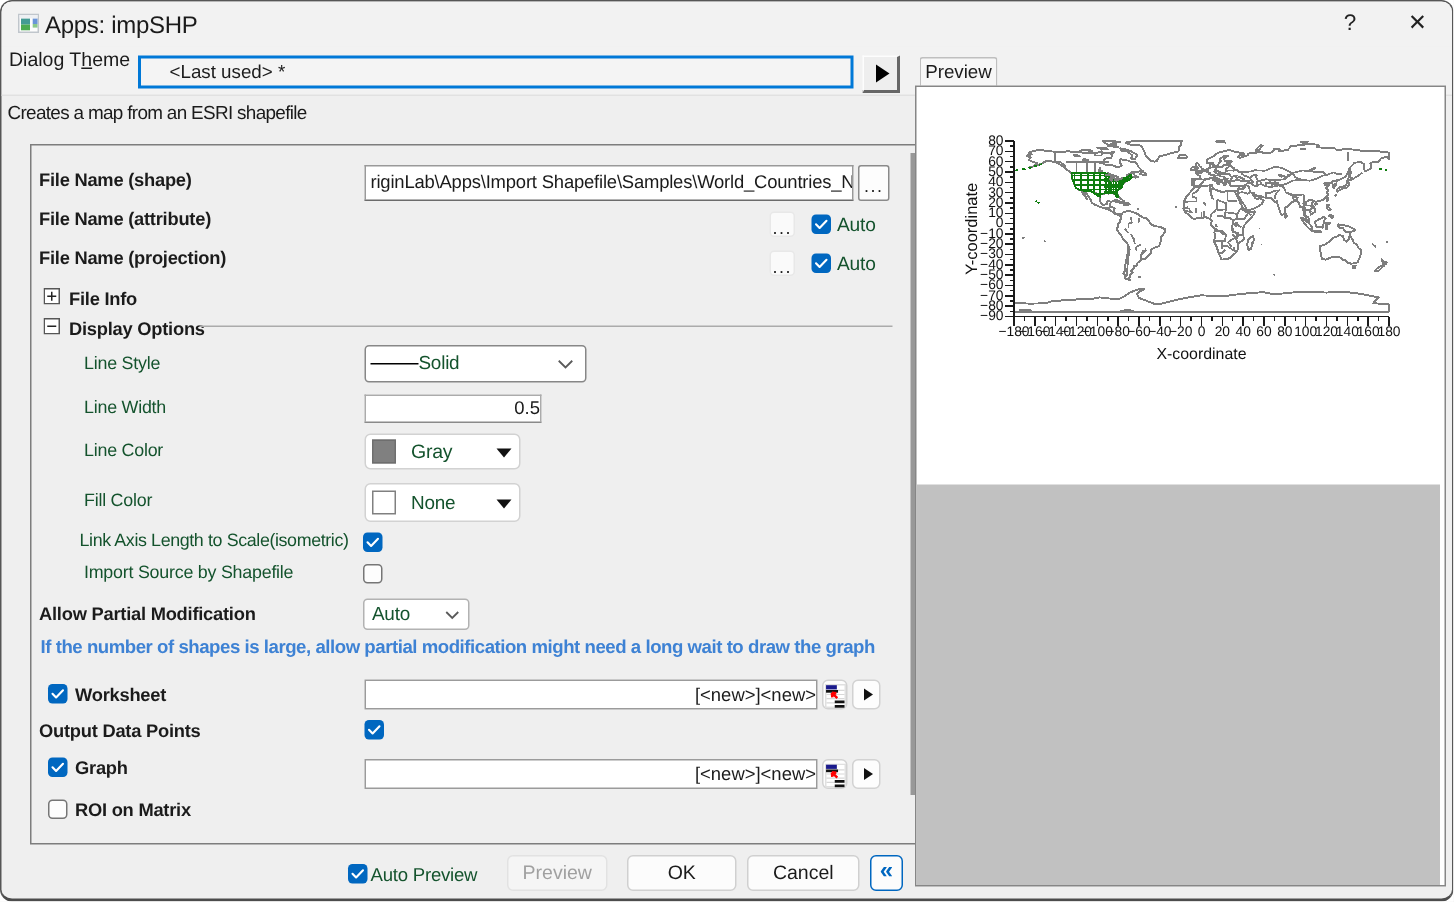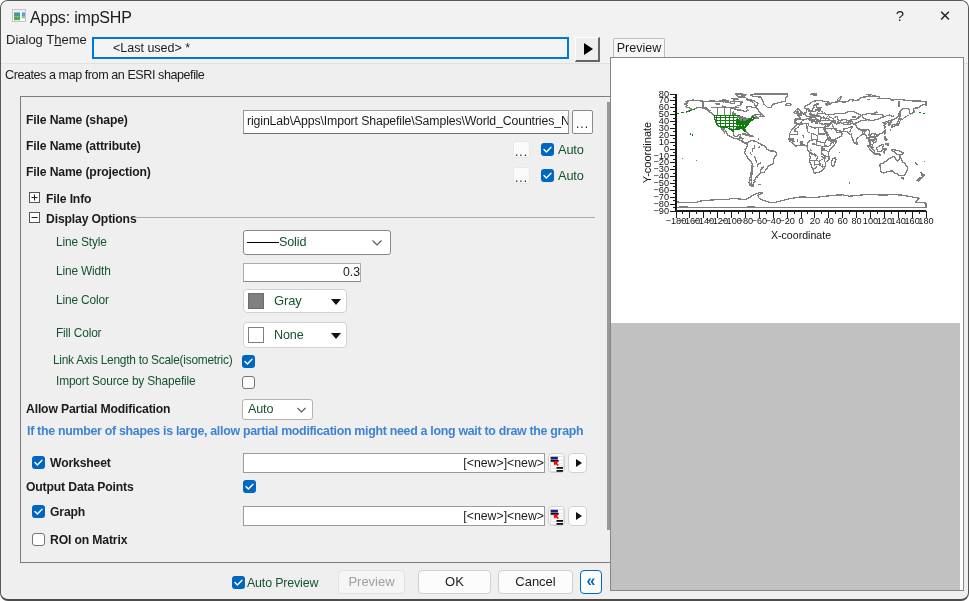--- a/index.html
+++ b/index.html
@@ -104,21 +104,21 @@
     <div class="abs rl" style="left:35px;top:138px">Line Style</div>
     <div class="abs" style="left:222px;top:133px;width:148px;height:25px;background:#fff;border:1px solid #878787;border-radius:3px">
       <div class="abs" style="left:3px;top:11px;width:32px;height:1px;background:#000"></div>
       <div class="abs rl" style="left:35px;top:4px;font-size:12.6px">Solid</div>
       <svg class="abs" style="left:127px;top:8px" width="12" height="8" viewBox="0 0 12 8">
           <path class="chev" d="M1.5,1.5 L6,6 L10.5,1.5"></path>
         </svg>
     </div>
 
     <div class="abs rl" style="left:35px;top:167px">Line Width</div>
-    <div class="abs tbox" style="left:222px;top:166px;width:118px;height:19px;line-height:17px;padding-left:5px;border:1px solid #ababab;border-bottom:1.5px solid #8a8a8a">0.3</div>
+    <div class="abs tbox" style="left:222px;top:166px;width:118px;height:19px;line-height:17px;padding-left:5px;border:1px solid #ababab;border-bottom:1.5px solid #8a8a8a">0.5</div>
 
     <div class="abs rl" style="left:35px;top:196px">Line Color</div>
     <div class="abs dd" style="left:222px;top:192px;width:104px;height:24px">
       <div class="abs" style="left:4px;top:3px;width:16px;height:16px;background:#808080;border:1px solid #6e6e6e"></div>
       <div class="abs rl" style="left:30px;top:3px;font-size:13px">Gray</div>
       <div class="abs arrowdn" style="left:87px;top:9px"></div>
     </div>
 
     <div class="abs rl" style="left:35px;top:229px">Fill Color</div>
     <div class="abs dd" style="left:222px;top:225px;width:104px;height:26px">

